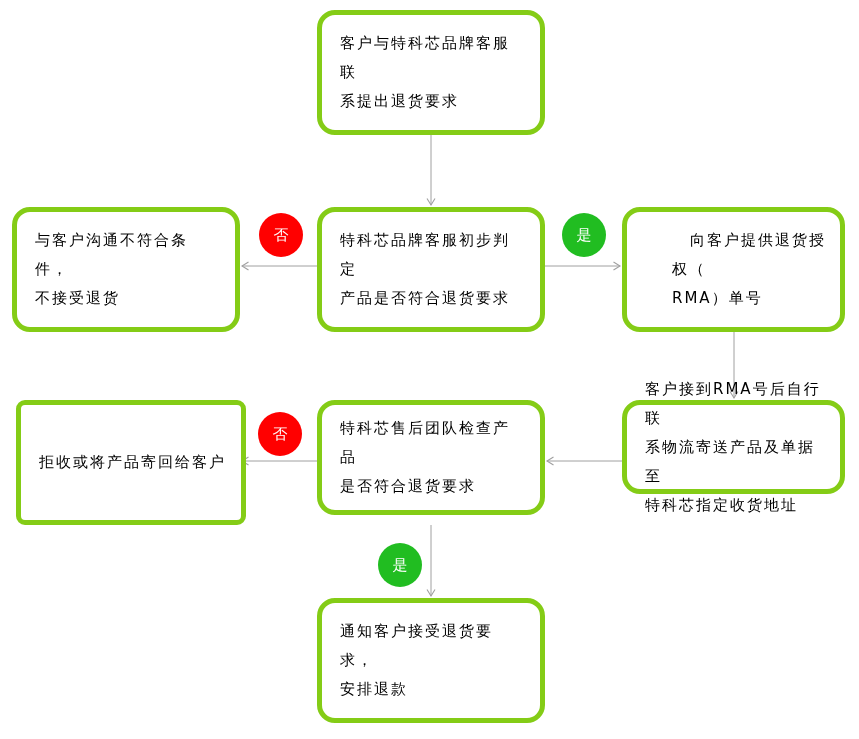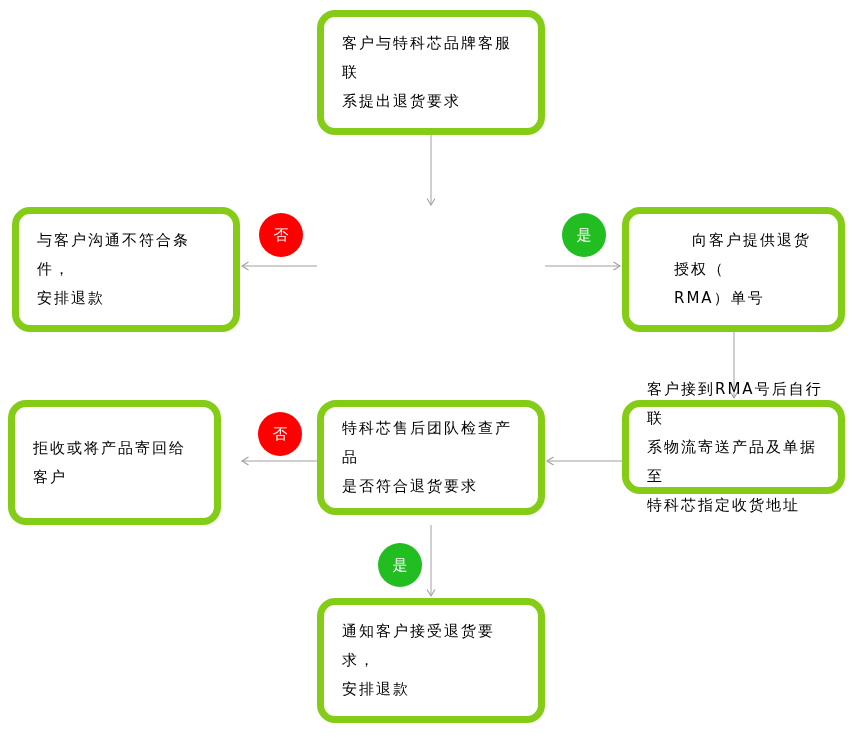--- a/index.html
+++ b/index.html
@@ -14,21 +14,21 @@
   .arrows {
     position: absolute;
     left: 0; top: 0;
     width: 859px; height: 739px;
     pointer-events: none;
   }
   .node {
     position: absolute;
     box-sizing: border-box;
     background: #ffffff;
-    border: 7px solid #84cc16;
+    border: 5px solid #84cc16;
     border-radius: 18px;
     display: flex;
     align-items: center;
   }
   .node .node-text {
     display: block;
     padding: 0 14px 0 18px;
     color: #000000;
     font-size: 15px;
     line-height: 29px;
@@ -72,34 +72,38 @@
     <line x1="431" y1="525" x2="431" y2="596" stroke="#a0a0a0" stroke-width="1" marker-end="url(#ah)"></line>
   </svg>
 
   <div class="node" style="left:317px; top:10px; width:228px; height:125px;">
     <span class="node-text">客户与特科芯品牌客服联
 系提出退货要求</span>
   </div>
 
   <div class="node" style="left:12px; top:207px; width:228px; height:125px;">
     <span class="node-text">与客户沟通不符合条件，
-安排退款</span>
+不接受退货</span>
   </div>
 
+  <div class="node" style="left:317px; top:207px; width:228px; height:125px;">
+    <span class="node-text">特科芯品牌客服初步判定
+产品是否符合退货要求</span>
+  </div>
 
   <div class="node" style="left:622px; top:207px; width:223px; height:125px;padding-left:27px;">
     <span class="node-text indent">向客户提供退货授权（
 RMA）单号</span>
   </div>
 
-  <div class="node" style="left:8px; top:400px; width:213px; height:125px;">
+  <div class="node" style="left:16px; top:400px; width:230px; height:125px;border-radius:9px;">
     <span class="node-text">拒收或将产品寄回给客户</span>
   </div>
 
-  <div class="node" style="left:317px; top:400px; width:228px; height:115px;border-radius:19px;">
+  <div class="node" style="left:317px; top:400px; width:228px; height:115px;">
     <span class="node-text">特科芯售后团队检查产品
 是否符合退货要求</span>
   </div>
 
   <div class="node" style="left:622px; top:400px; width:223px; height:94px;align-items:center;">
     <span class="node-text">客户接到RMA号后自行联
 系物流寄送产品及单据至
 特科芯指定收货地址</span>
   </div>
 

